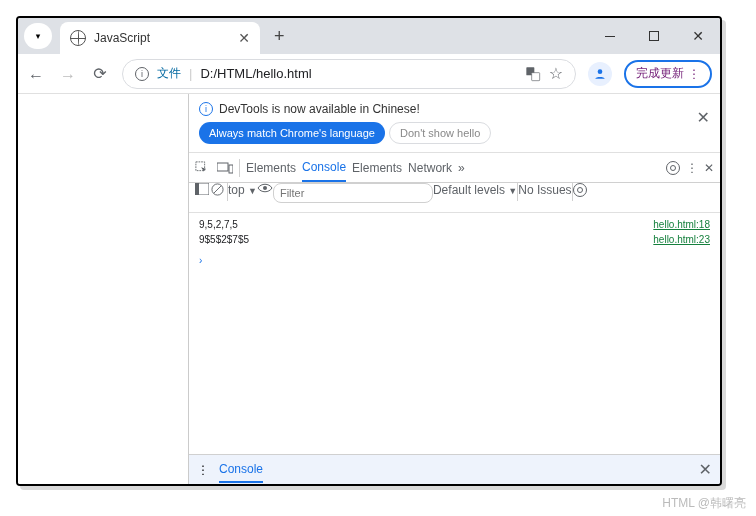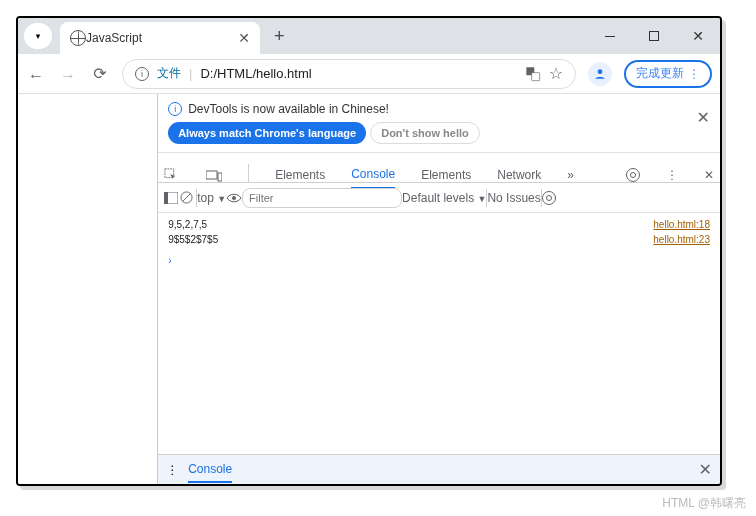--- a/index.html
+++ b/index.html
@@ -1,62 +1,62 @@
 <!DOCTYPE html>
 <html><head>
 <meta charset="utf-8">
 <style>
 *{box-sizing:border-box;margin:0;padding:0;font-family:"Segoe UI",Arial,sans-serif}
 body{background:#fff;width:756px;height:516px;position:relative}
 .outer{position:absolute;left:16px;top:16px;width:706px;height:470px;border:2px solid #000;border-radius:4px;overflow:hidden;background:#fff;box-shadow:4px 4px 0 rgba(0,0,0,0.15)}
 .titlebar{height:36px;background:#dee1e6;display:flex;align-items:center}
 .tab-dropdown{margin-left:6px;width:28px;height:26px;background:#fff;border-radius:13px;display:flex;align-items:center;justify-content:center}
-.tab{margin-left:8px;height:32px;background:#fff;border-radius:8px 8px 0 0;display:flex;align-items:center;padding:0 10px;min-width:200px;align-self:flex-end}
+.tab{margin-left:8px;height:32px;background:#fff;border-radius:8px 8px 0 0;display:flex;align-items:center;padding:0 10px;min-width:200px;gap:8px;align-self:flex-end}
 .globe-icon{width:16px;height:16px;border:1.5px solid #555;border-radius:50%;position:relative}
 .globe-icon::before{content:"";position:absolute;left:-1px;right:-1px;top:50%;border-top:1.5px solid #555}
 .globe-icon::after{content:"";position:absolute;top:-1px;bottom:-1px;left:50%;border-left:1.5px solid #555;border-radius:50%}
 .tab-title{font-size:12px;color:#333;flex:1}
 .tab-close{color:#555;font-size:14px}
 .add-tab{margin-left:14px;color:#444;font-size:18px}
 .win-controls{margin-left:auto;display:flex}
 .wc{width:44px;height:36px;display:flex;align-items:center;justify-content:center;color:#333;font-size:14px}
 .sq{width:10px;height:10px;border:1px solid #333}
 .dash{width:10px;border-top:1px solid #333}
 .addrbar{height:40px;background:#fff;display:flex;align-items:center;padding:0 8px;gap:12px;border-bottom:1px solid #e0e0e0}
 .nav-ico{color:#5f6368;font-size:16px;width:20px;text-align:center}
 .urlbox{flex:1;height:30px;border:1px solid #dadce0;border-radius:15px;display:flex;align-items:center;padding:0 12px;gap:8px;font-size:13px;color:#202124}
 .urlbox .info{width:14px;height:14px;border:1.5px solid #5f6368;border-radius:50%;display:flex;align-items:center;justify-content:center;font-size:9px;color:#5f6368}
 .urlbox .label{font-size:12px;color:#0369a1}
 .urlbox .url{flex:1}
 .urlbox .gtrans{width:16px;height:16px}
 .star{font-size:16px;color:#5f6368}
 .profile{width:24px;height:24px;background:#e8f0fe;border-radius:50%;display:flex;align-items:center;justify-content:center;color:#1a73e8;font-size:14px}
-.update-btn{height:28px;border:2px solid #1a73e8;border-radius:14px;padding:0 10px;display:flex;align-items:center;gap:4px;color:#3b82f6;font-size:12px}
+.update-btn{height:28px;border:2px solid #1a73e8;border-radius:14px;padding:0 10px;display:flex;align-items:center;gap:4px;color:#701a75;font-size:12px}
 .content{display:flex;height:calc(100% - 76px)}
 .left{width:170px;background:#fff}
 .devtools{flex:1;display:flex;flex-direction:column;border-left:1px solid #cbcbcb}
 .banner{background:#fff;padding:8px 10px;position:relative;border-bottom:1px solid #e0e0e0}
 .banner-row1{display:flex;align-items:center;gap:6px;font-size:12px;color:#333;margin-bottom:6px}
 .info-ico{width:14px;height:14px;border:1.5px solid #1a73e8;border-radius:50%;display:flex;align-items:center;justify-content:center;color:#1a73e8;font-size:9px}
 .banner-btns{display:flex;gap:4px}
-.pill{height:22px;border-radius:11px;padding:8px 10px;font-size:11px;display:flex;align-items:center;font-weight:700}
+.pill{height:22px;border-radius:11px;padding:8px 10px;font-size:11px;display:flex;align-items:center;font-weight:400}
 .pill-blue{background:#1a73e8;color:#fff}
 .pill-gray{background:#fff;border:1px solid #dadce0;color:#888}
 .banner-x{position:absolute;right:10px;top:14px;color:#5f6368;font-size:16px}
-.dt-tabs{height:30px;display:flex;align-items:flex-end;padding:0 6px;gap:26px;border-bottom:1px solid #d0d0d0;font-size:12px;color:#5f6368}
+.dt-tabs{height:30px;display:flex;align-items:center;padding:0 6px;gap:6px;border-bottom:1px solid #d0d0d0;font-size:12px;color:#5f6368}
 .dt-tabs .sel{color:#1a73e8;border-bottom:2px solid #1a73e8;padding-bottom:6px;margin-bottom:-7px}
 .dt-tabs .spacer{flex:1}
 .dt-ico{width:16px;text-align:center}
-.dt-toolbar{height:30px;display:flex;align-items:center;padding:0 6px;gap:0;border-bottom:1px solid #e0e0e0;font-size:12px;color:#5f6368}
+.dt-toolbar{height:30px;display:flex;padding:0 6px;gap:0;border-bottom:1px solid #e0e0e0;font-size:12px;color:#5f6368}
 .dt-toolbar .filter-in{flex:0 0 160px;height:20px;border:1px solid #d0d0d0;border-radius:8px;padding:0 6px;font-size:11px;color:#888}
 .sep{width:1px;height:18px;background:#d0d0d0}
 .console-body{flex:1;padding:4px 10px;font-family:Consolas,monospace;font-size:10px;background:#fff;overflow:auto}
 .log-row{display:flex;justify-content:space-between;padding:2px 0}
 .log-text{color:#202124}
-.log-link{color:#a16207;text-decoration:underline}
+.log-link{color:#15803d;text-decoration:underline}
 .prompt{color:#1a73e8;margin-top:8px}
 .drawer{height:30px;background:#eef3fc;border-top:1px solid #d0d0d0;display:flex;align-items:center;padding:0 8px;gap:10px;font-size:12px}
 .drawer .lbl{color:#1a73e8;border-bottom:2px solid #1a73e8;padding-bottom:5px;margin-bottom:-6px}
 .drawer .x{margin-left:auto;color:#5f6368;font-size:16px}
 .watermark{position:absolute;right:10px;bottom:4px;font-size:12px;color:#bbb}
 .gear{display:inline-block;width:14px;height:14px;border:1.5px solid #5f6368;border-radius:50%;position:relative}
 .gear::after{content:"";position:absolute;inset:3px;border:1px solid #5f6368;border-radius:50%}
 .carrot{font-size:9px}
 svg{display:block}
 </style>

